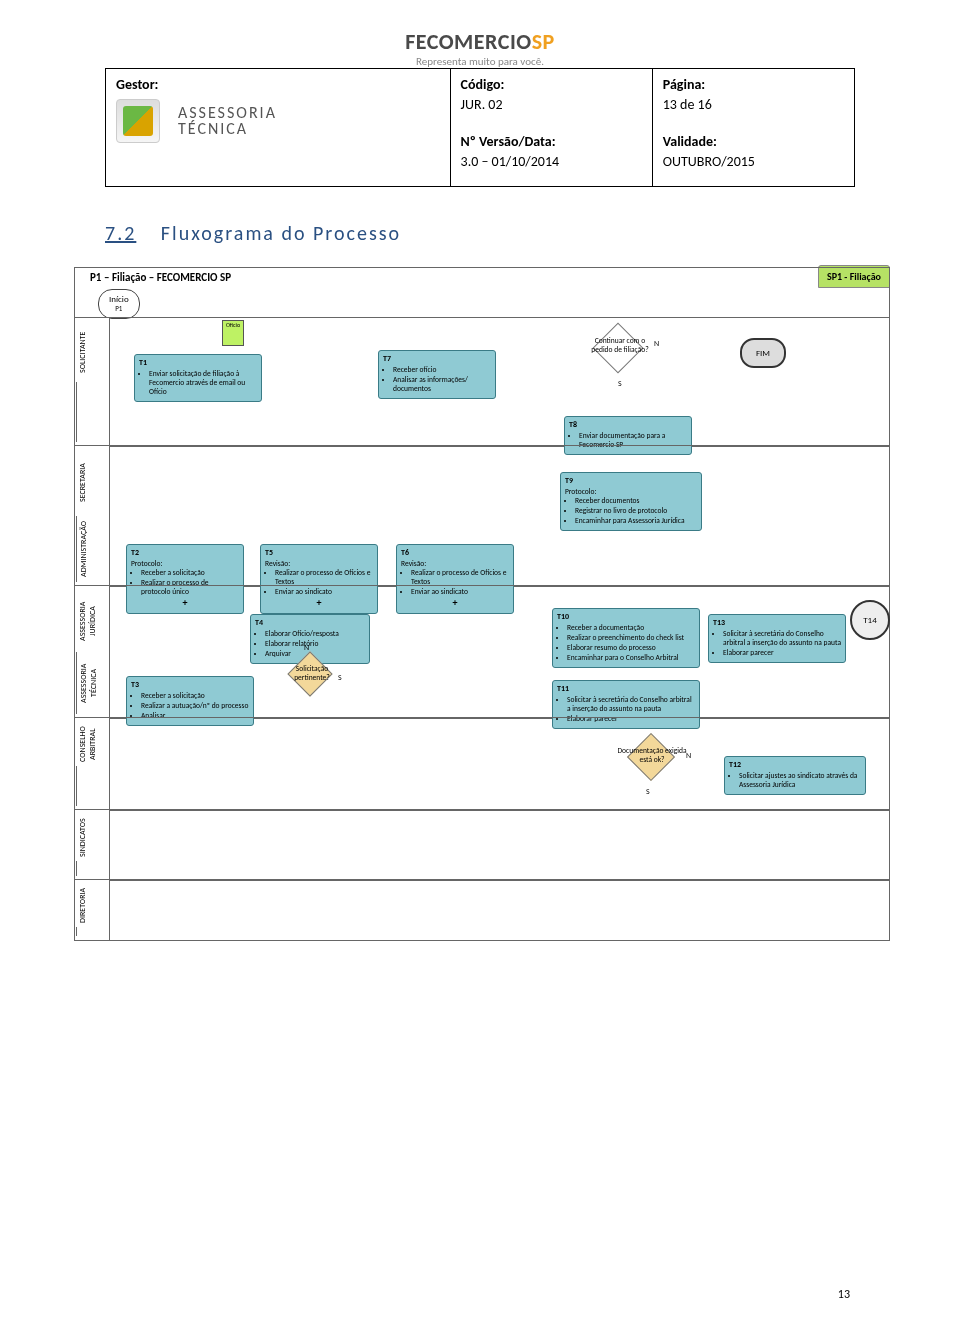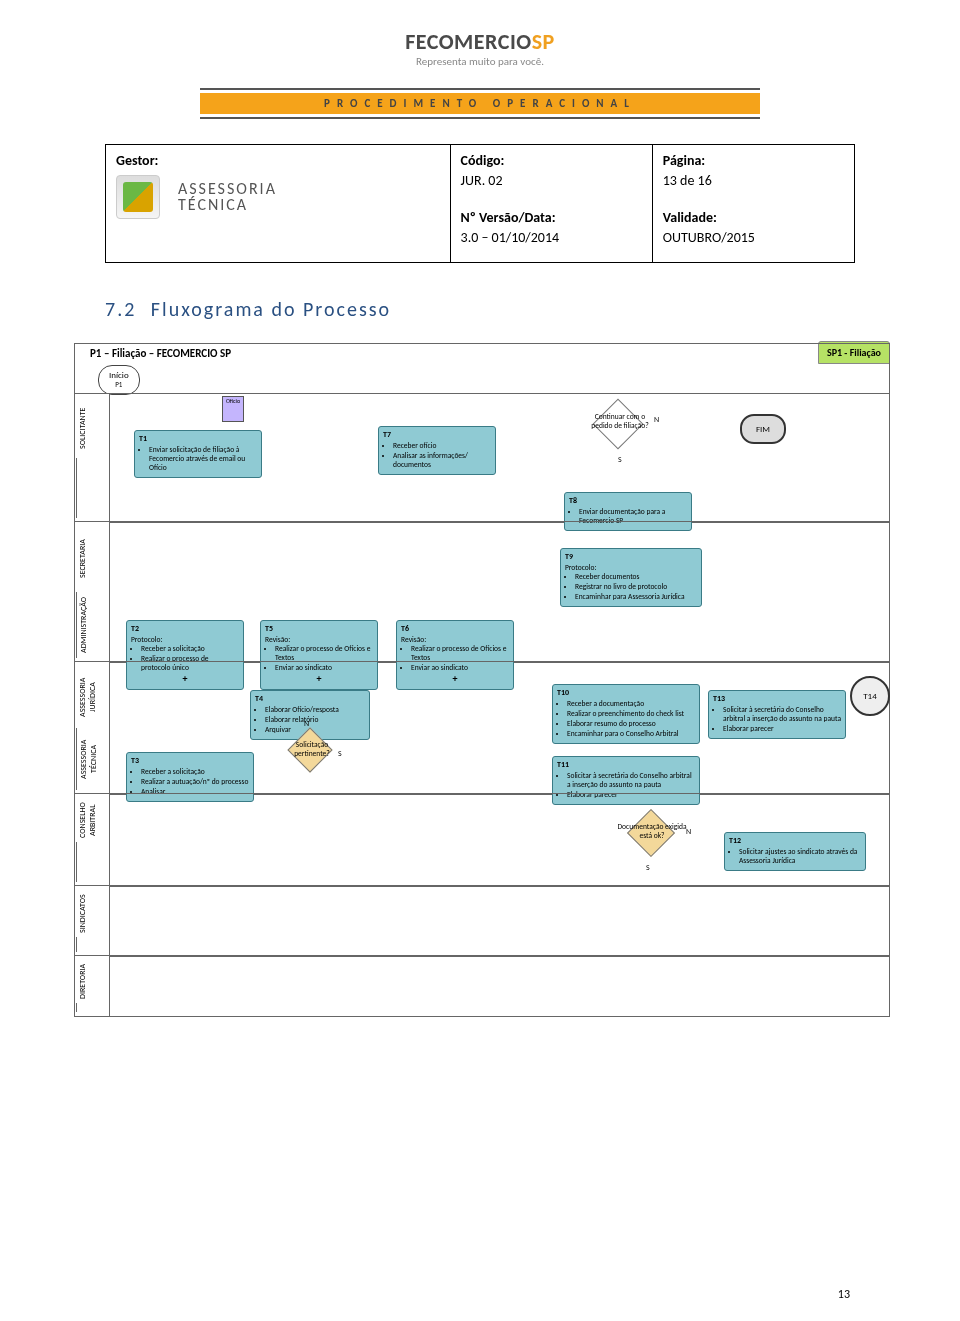--- a/index.html
+++ b/index.html
@@ -91,21 +91,21 @@
     letter-spacing:2px;
     line-height:1;
   }
   .section-title {
     margin:34px 105px 20px 105px;
     font-size:20px;
     color:#2a5082;
     letter-spacing:2px;
     font-weight:400;
   }
-  .section-title .num { margin-right:8px; }
+  .section-title .num { margin-right:18px;text-decoration:underline; }
 
   
   .diagram {
     position:relative;
     margin:0 70px;
     width:820px;
     height:720px;
     font-size:8px;
     color:#000;
   }
@@ -164,21 +164,21 @@
     line-height:1.2;
     margin-top:20px;
   }
   .task .tid { font-weight:bold; display:block; font-size:8px; margin-bottom:2px;}
   .task ul { margin:0; padding-left:10px; }
   .task li { margin:0 0 1px 0; }
   .docnode {
     position:absolute;
     width:20px; height:24px;
     border:1px solid #555;
-    background:#c4b5fd;
+    background:#bef264;
     font-size:6px;
     text-align:center;
   }
   .gateway {
     position:absolute;
     width:60px; height:60px;
     transform:rotate(45deg);
     border:1px solid #777;
     background:#fff;
   }
@@ -224,23 +224,20 @@
 
 <div class="page">
 
   <div class="header-logo">
     <div>
       <span class="brand">FECOMERCIO</span><span class="brand sp">SP</span>
     </div>
     <div class="tag">Representa muito para você.</div>
   </div>
 
-  <div class="banner">
-    <div class="banner-inner">PROCEDIMENTO  OPERACIONAL</div>
-  </div>
 
   <table class="meta-table">
     <tbody>
         <tr>
       <td class="col1">
         <div class="meta-label">Gestor:</div>
         <div class="assessoria-logo">
           <div class="assessoria-icon"></div>
           <div class="assessoria-text">
             <div>ASSESSORIA</div>

